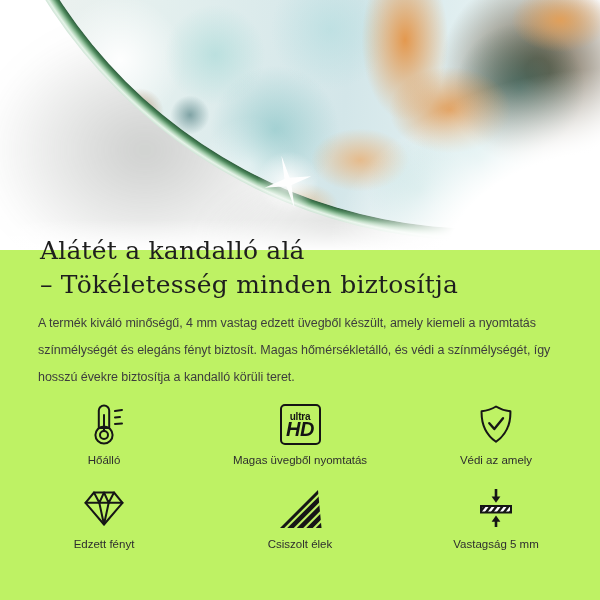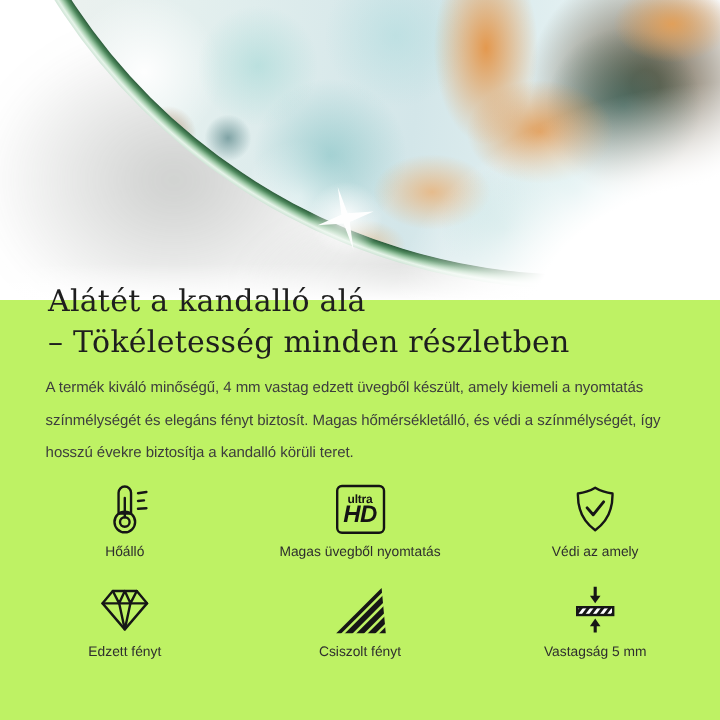--- a/index.html
+++ b/index.html
@@ -81,21 +81,21 @@
     <div class="glass-face"></div>
     <div class="sparkle-glow"></div>
     <svg class="sparkle" width="52" height="56" viewBox="0 0 52 56">
       <path d="M26 1 L28.6 24.2 L50 28 L28.6 31.8 L26 55 L23.4 31.8 L2 28 L23.4 24.2 Z" fill="#ffffff"></path>
     </svg>
     <div class="hero-fade"></div>
   </div>
 
   <div class="title">
     <div>Alátét a kandalló alá</div>
-    <div>– Tökéletesség minden részletben</div>
+    <div>– Tökéletesség minden biztosítja</div>
   </div>
 
   <div class="desc">
     <div>A termék kiváló minőségű, 4 mm vastag edzett üvegből készült, amely kiemeli a nyomtatás</div>
     <div>színmélységét és elegáns fényt biztosít. Magas hőmérsékletálló, és védi a színmélységét, így</div>
     <div>hosszú évekre biztosítja a kandalló körüli teret.</div>
   </div>
 
   <div class="features">
 
@@ -156,21 +156,21 @@
             </defs>
           <g clip-path="url(#tri)" stroke="#161616" stroke-width="4.6">
             <line x1="-3" y1="48" x2="51" y2="-6"></line>
             <line x1="6.5" y1="48" x2="60.5" y2="-6"></line>
             <line x1="16" y1="48" x2="70" y2="-6"></line>
             <line x1="25.5" y1="48" x2="79.5" y2="-6"></line>
             <line x1="35" y1="48" x2="89" y2="-6"></line>
           </g>
         </svg>
       </div>
-      <div class="f-label">Csiszolt fényt</div>
+      <div class="f-label">Csiszolt élek</div>
     </div>
 
     <div class="feature">
       <div class="f-icon">
         <svg width="44" height="44" viewBox="0 0 44 44">
           <defs>
               <clipPath id="bar">
                 <rect x="7" y="20" width="30" height="6.5"></rect>
               </clipPath>
             </defs>

